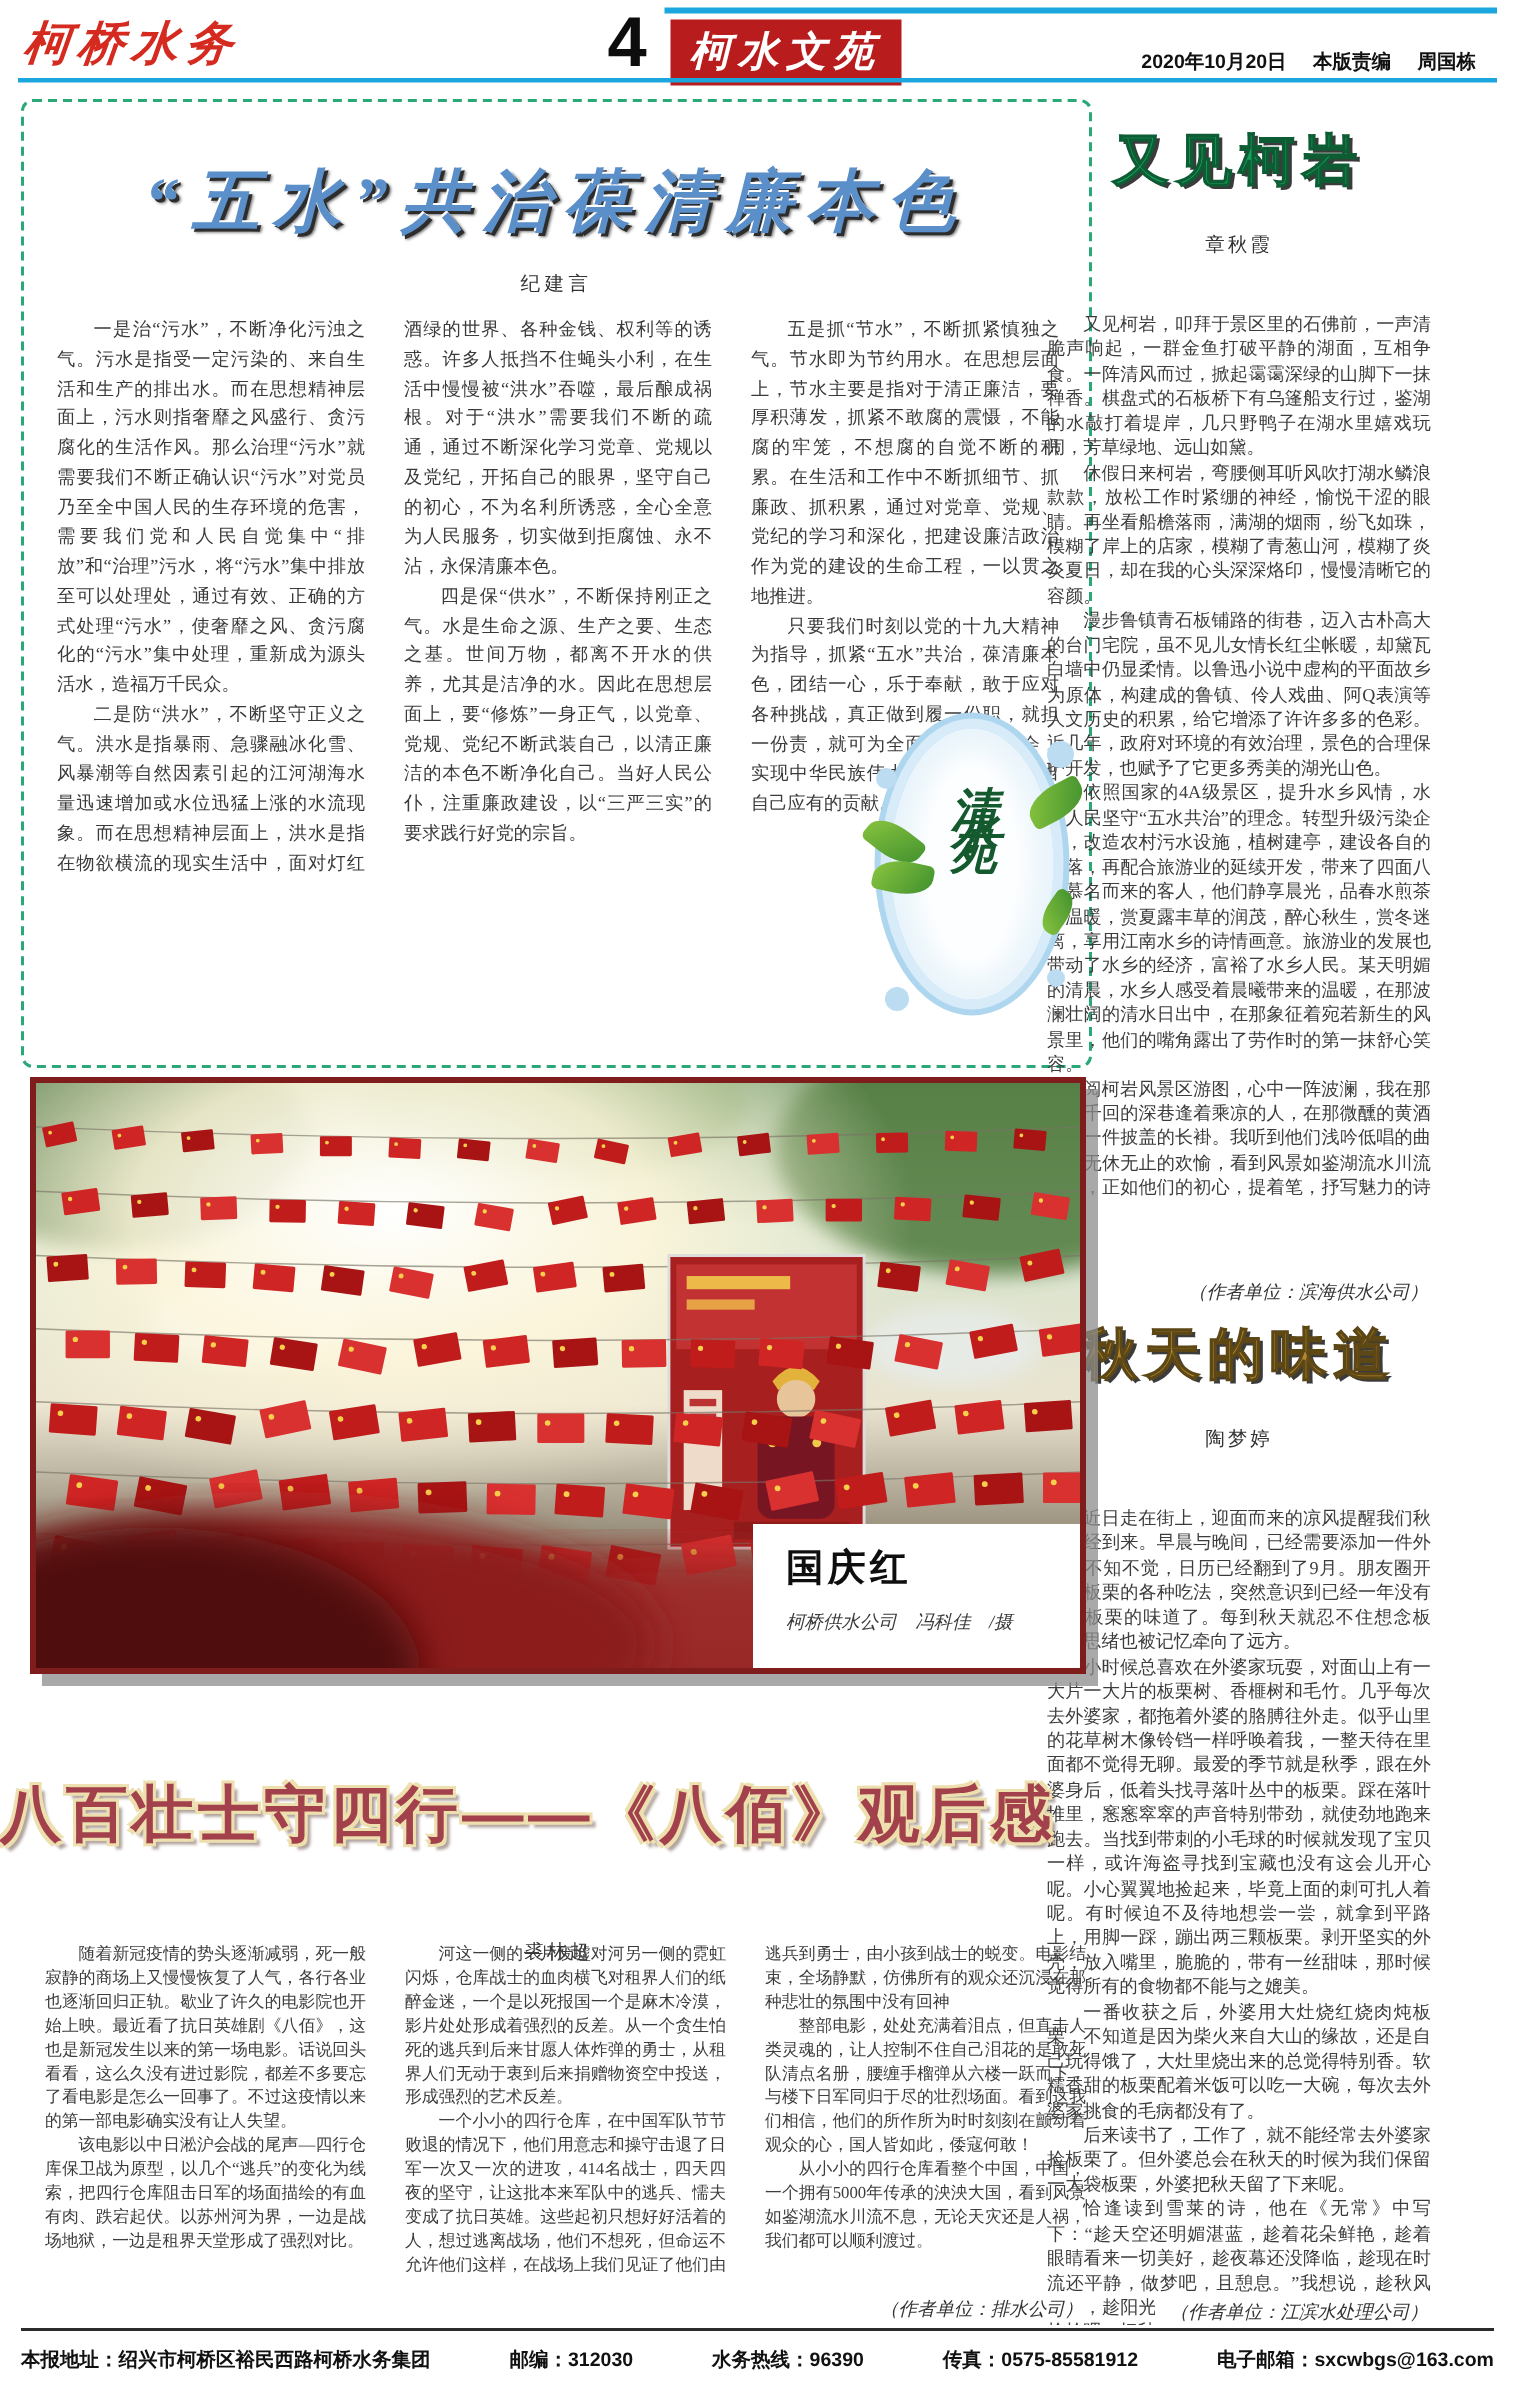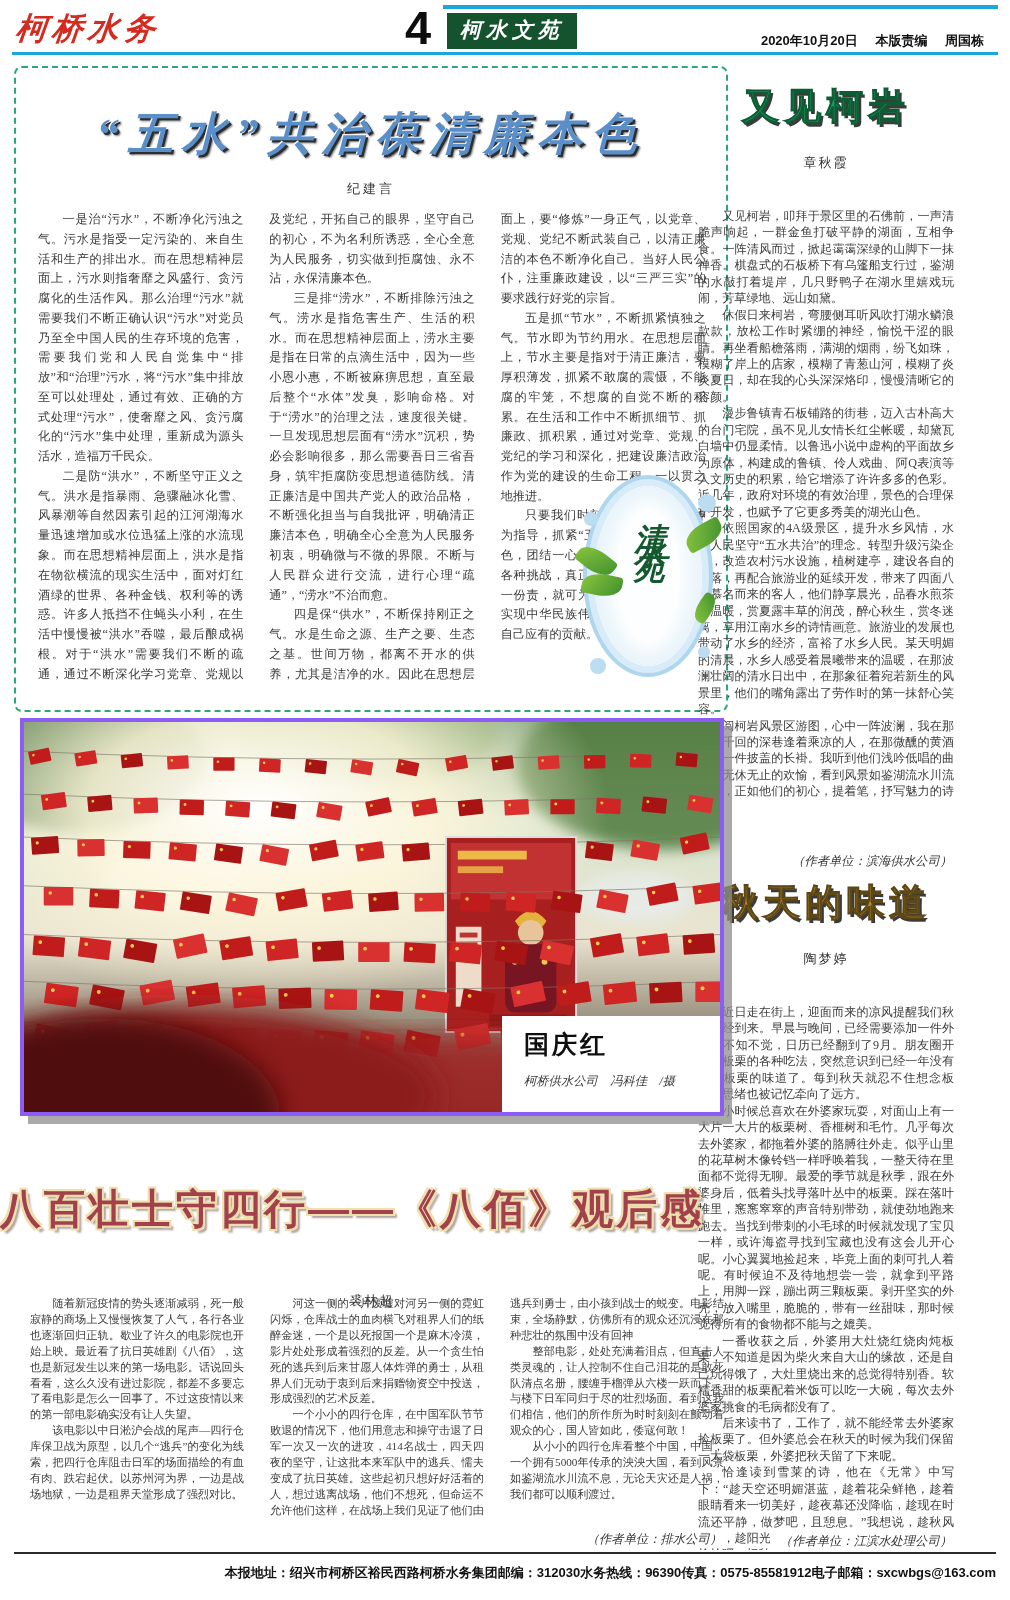--- a/index.html
+++ b/index.html
@@ -5,23 +5,23 @@
   * { margin:0; padding:0; box-sizing:border-box; }
   html,body { width:1010px; height:1600px; background:#fff; overflow:hidden;
     font-family:"Liberation Serif","DejaVu Serif",serif; color:#2e2e2e; }
   .abs { position:absolute; }
 
   
   .masthead-name { left:16px; top:8px; font-size:31px; font-weight:bold; font-style:italic;
     color:#d42a1f; letter-spacing:5px; transform:skewX(-6deg); }
   .page-num { left:405px; top:0px; font-family:"Liberation Sans",sans-serif;
     font-size:47px; font-weight:900; color:#0d0d0d; }
-  .section-badge { left:447px; top:13px; background:#14532d; color:#fff;
+  .section-badge { left:447px; top:13px; background:#b91c1c; color:#fff;
     font-family:"Liberation Sans",sans-serif; font-weight:bold; font-style:italic;
-    font-size:21px; letter-spacing:5px; padding:3px 13px 5px; }
+    font-size:27px; letter-spacing:5px; padding:3px 13px 5px; }
   .topline-short { left:443px; top:5px; width:555px; height:4px; background:#1ba7dd; }
   .topline-long { left:12px; top:52px; width:986px; height:3px; background:#1ba7dd; }
   .dateline { right:26px; top:32px; font-family:"Liberation Sans",sans-serif;
     font-weight:bold; font-size:13px; color:#111; }
   .dateline span { margin-left:14px; }
   .dateline span:first-child { margin-left:4px; }
 
   
   .main-box { left:14px; top:66px; width:714px; height:646px;
     border:2.5px dashed #2aa877; border-radius:8px; }
@@ -56,21 +56,21 @@
     -webkit-text-stroke:1px #0d5c34; text-shadow:2.5px 2.5px 0 rgba(25,25,25,.85); }
   .gold-title { color:#b3882f; -webkit-text-stroke:1px #5d4715;
     text-shadow:2.5px 2.5px 0 rgba(25,25,25,.85); }
   .r-author { text-align:center; font-size:13px; letter-spacing:2px; margin:22px 0 14px; color:#333; }
   .r-body { font-size:12.1px; line-height:1.36; text-align:justify; color:#3c3c3c;margin-top:36px; }
   .byline { position:absolute; bottom:0; right:0; background:#fff; padding:2px 2px 0 10px;
     font-style:italic; font-size:12.3px; color:#333; text-indent:0 !important; }
 
   
   .photo-frame { left:20px; top:718px; width:704px; height:398px;
-    border:4px solid #8b5cf6; background:#cfd8c5;
+    border:4px solid #7f1d1d; background:#cfd8c5;
     box-shadow:8px 8px 0 rgba(140,140,140,.75); }
   .photo-frame svg { display:block; width:100%; height:100%; }
   .caption { position:absolute; right:0; bottom:0; width:218px; height:96px;
     background:#fff; padding:12px 16px 0 22px; }
   .caption-title { font-family:"Liberation Sans",sans-serif; font-weight:900;
     font-size:25px; letter-spacing:3px; color:#0e0e0e; }
   .caption-credit { margin-top:12px; font-size:12.3px; font-style:italic; color:#3a3a3a; }
 
   
   .b-title { left:0; top:1182px; width:744px; text-align:left;
@@ -79,21 +79,21 @@
     text-shadow:-2px -2px 0 #eedfae, 2px -2px 0 #eedfae, -2px 2px 0 #eedfae,
                 2px 2px 0 #eedfae, 4px 4px 2px rgba(80,50,40,.45); }
   .b-author { left:0; top:1292px; width:744px; text-align:center; font-size:13px;
     letter-spacing:2px; color:#333; }
   .b-cols { left:30px; top:1296px; width:694px; height:252px; overflow:hidden;
     column-count:3; column-gap:26px; font-size:11.2px; line-height:1.42;
     text-align:justify; color:#3c3c3c; }
 
   
   .footer { left:14px; top:1552px; width:982px; border-top:2.5px solid #2b2b2b;
-    padding-top:10px; display:flex; justify-content:flex-end;
+    padding-top:10px; display:flex; justify-content:space-between;
     font-family:"Liberation Sans",sans-serif; font-weight:bold; font-size:13px; color:#111; }
 </style>
 </head>
 <body>
 
 <div class="abs masthead-name">柯桥水务</div>
 <div class="abs page-num">4</div>
 <div class="abs section-badge">柯水文苑</div>
 <div class="abs topline-short"></div>
 <div class="abs topline-long"></div>
@@ -102,21 +102,20 @@
   <span>本版责编</span>
   <span>周国栋</span>
 </div>
 
 <div class="abs main-box">
   <h1 class="main-title">“五水”共治葆清廉本色</h1>
   <div class="main-author">纪建言</div>
   <div class="abs main-cols">
     <p>一是治“污水”，不断净化污浊之气。污水是指受一定污染的、来自生活和生产的排出水。而在思想精神层面上，污水则指奢靡之风盛行、贪污腐化的生活作风。那么治理“污水”就需要我们不断正确认识“污水”对党员乃至全中国人民的生存环境的危害，需要我们党和人民自觉集中“排放”和“治理”污水，将“污水”集中排放至可以处理处，通过有效、正确的方式处理“污水”，使奢靡之风、贪污腐化的“污水”集中处理，重新成为源头活水，造福万千民众。</p>
     <p>二是防“洪水”，不断坚守正义之气。洪水是指暴雨、急骤融冰化雪、风暴潮等自然因素引起的江河湖海水量迅速增加或水位迅猛上涨的水流现象。而在思想精神层面上，洪水是指在物欲横流的现实生活中，面对灯红酒绿的世界、各种金钱、权利等的诱惑。许多人抵挡不住蝇头小利，在生活中慢慢被“洪水”吞噬，最后酿成祸根。对于“洪水”需要我们不断的疏通，通过不断深化学习党章、党规以及党纪，开拓自己的眼界，坚守自己的初心，不为名利所诱惑，全心全意为人民服务，切实做到拒腐蚀、永不沾，永保清廉本色。</p>
-    <p>三是排“涝水”，不断排除污浊之气。涝水是指危害生产、生活的积水。而在思想精神层面上，涝水主要是指在日常的点滴生活中，因为一些小恩小惠，不断被麻痹思想，直至最后整个“水体”发臭，影响命格。对于“涝水”的治理之法，速度很关键。一旦发现思想层面有“涝水”沉积，势必会影响很多，那么需要吾日三省吾身，筑牢拒腐防变思想道德防线。清正廉洁是中国共产党人的政治品格，不断强化担当与自我批评，明确清正廉洁本色，明确全心全意为人民服务初衷，明确微与不微的界限。不断与人民群众进行交流，进行心理“疏通”，“涝水”不治而愈。</p>
     <p>四是保“供水”，不断保持刚正之气。水是生命之源、生产之要、生态之基。世间万物，都离不开水的供养，尤其是洁净的水。因此在思想层面上，要“修炼”一身正气，以党章、党规、党纪不断武装自己，以清正廉洁的本色不断净化自己。当好人民公仆，注重廉政建设，以“三严三实”的要求践行好党的宗旨。</p>
     <p>五是抓“节水”，不断抓紧慎独之气。节水即为节约用水。在思想层面上，节水主要是指对于清正廉洁，要厚积薄发，抓紧不敢腐的震慑，不能腐的牢笼，不想腐的自觉不断的积累。在生活和工作中不断抓细节、抓廉政、抓积累，通过对党章、党规、党纪的学习和深化，把建设廉洁政治作为党的建设的生命工程，一以贯之地推进。</p>
     <p>只要我们时刻以党的十九大精神为指导，抓紧“五水”共治，葆清廉本色，团结一心，乐于奉献，敢于应对各种挑战，真正做到履一份职，就担一份责，就可为全面建成小康社会，实现中华民族伟大复兴的中国梦做出自己应有的贡献。</p>
   </div>
   <div class="abs badge-wrap">
     <div class="badge-oval"></div>
     <div class="splash" style="left:4px;top:40px;width:14px;height:14px;"></div>
     <div class="splash" style="right:2px;top:22px;width:18px;height:18px;"></div>
     <div class="splash" style="right:8px;bottom:26px;width:12px;height:12px;"></div>
     <div class="splash" style="left:10px;bottom:10px;width:16px;height:16px;"></div>

